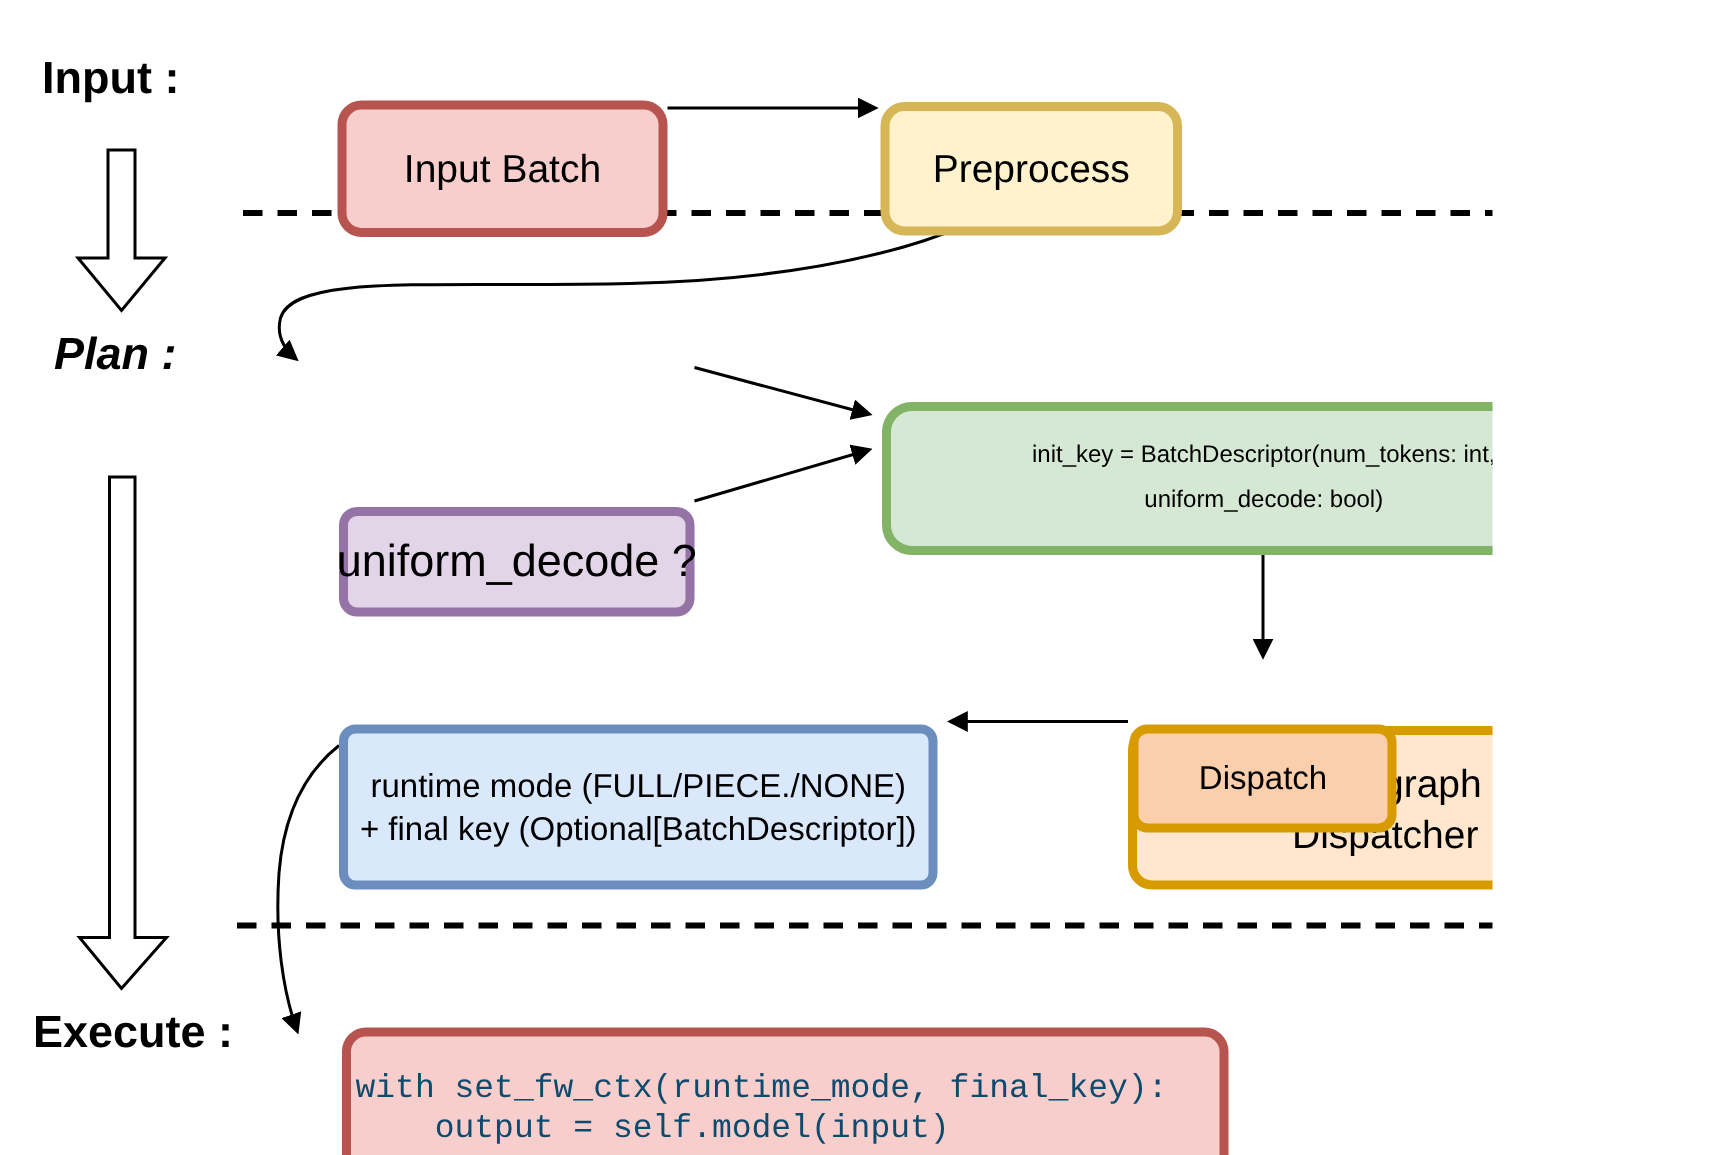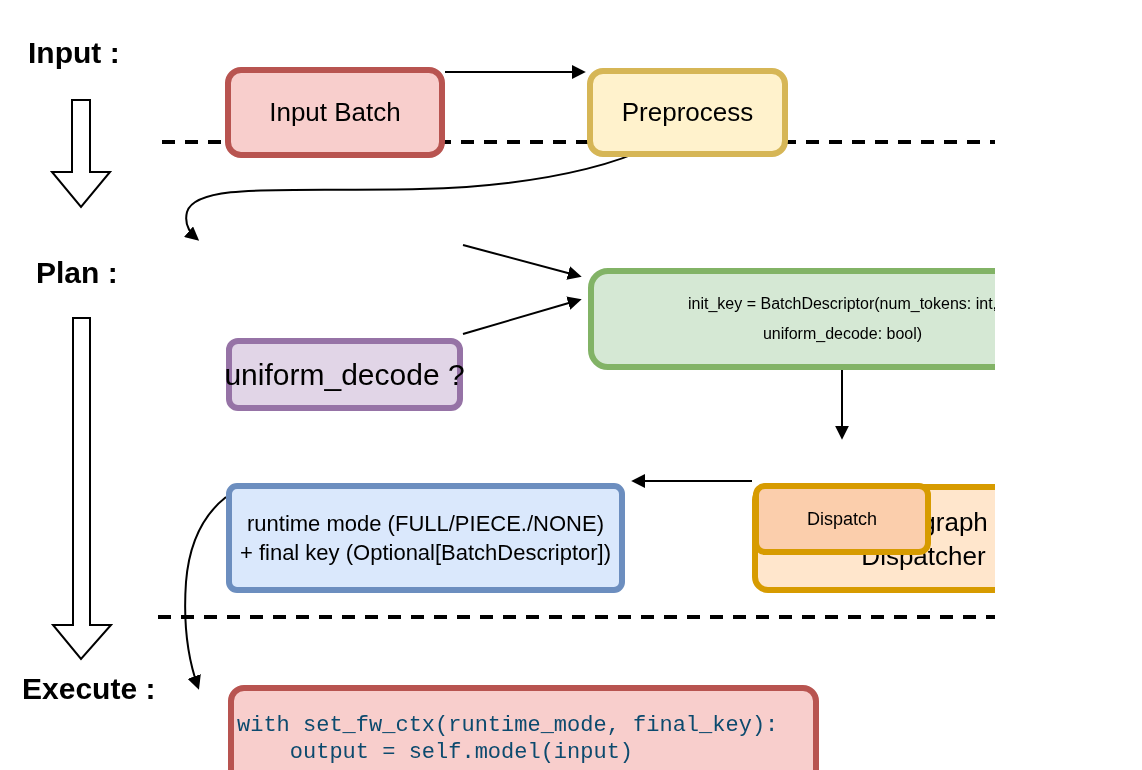--- a/index.html
+++ b/index.html
@@ -7,21 +7,21 @@
     position:relative; width:995px; height:770px; background:#ffffff;
     font-family:"Liberation Sans", sans-serif; overflow:hidden;
   }
   svg.arrow-layer { position:absolute; left:0; top:0; width:1142px; height:770px; }
 
   .section-label {
     position:absolute; font-weight:bold; font-size:30px; color:#000;
     white-space:nowrap;
   }
   #lbl-input   { left:28px;  top:36px;  }
-  #lbl-plan    { left:36px;  top:256px; }
+  #lbl-plan    { left:36px;  top:220px;font-style:italic; }
   #lbl-execute { left:22px;  top:672px; }
 
   .node {
     position:absolute; box-sizing:border-box;
     display:flex; flex-direction:column; align-items:center; justify-content:center;
     text-align:center; color:#000;
     border:6px solid #ef4444;
     margin-top:40px;
   }
   .node .line { white-space:pre; }
@@ -45,21 +45,21 @@
   #node-init-key {
     left:588px; top:228px; width:509px; height:102px; border-radius:20px;
     background:#d5e8d4; border-color:#82b366; font-size:16px; line-height:30px;
   }
   #node-cudagraph {
     left:752px; top:444px; width:343px; height:109px; border-radius:16px;
     background:#ffe6cc; border-color:#d79b00; font-size:26px; line-height:34px;
   }
   #node-dispatch {
     left:753px; top:443px; width:178px; height:72px; border-radius:12px;
-    background:#fbceac; border-color:#d79b00; font-size:18px;
+    background:#fbceac; border-color:#d79b00; font-size:22px;
   }
   #node-runtime {
     left:226px; top:443px; width:399px; height:110px; border-radius:11px;
     background:#dae8fc; border-color:#6c8ebf; font-size:22px; line-height:29px;
   }
   #node-execute-code {
     left:228px; top:645px; width:591px; height:107px; border-radius:16px;
     background:#f8cecc; border-color:#b85450;
     font-family:"Liberation Mono", monospace; font-size:22px; line-height:27px;
     color:#0c4a6e; align-items:flex-start; text-align:left; padding-left:3px;

